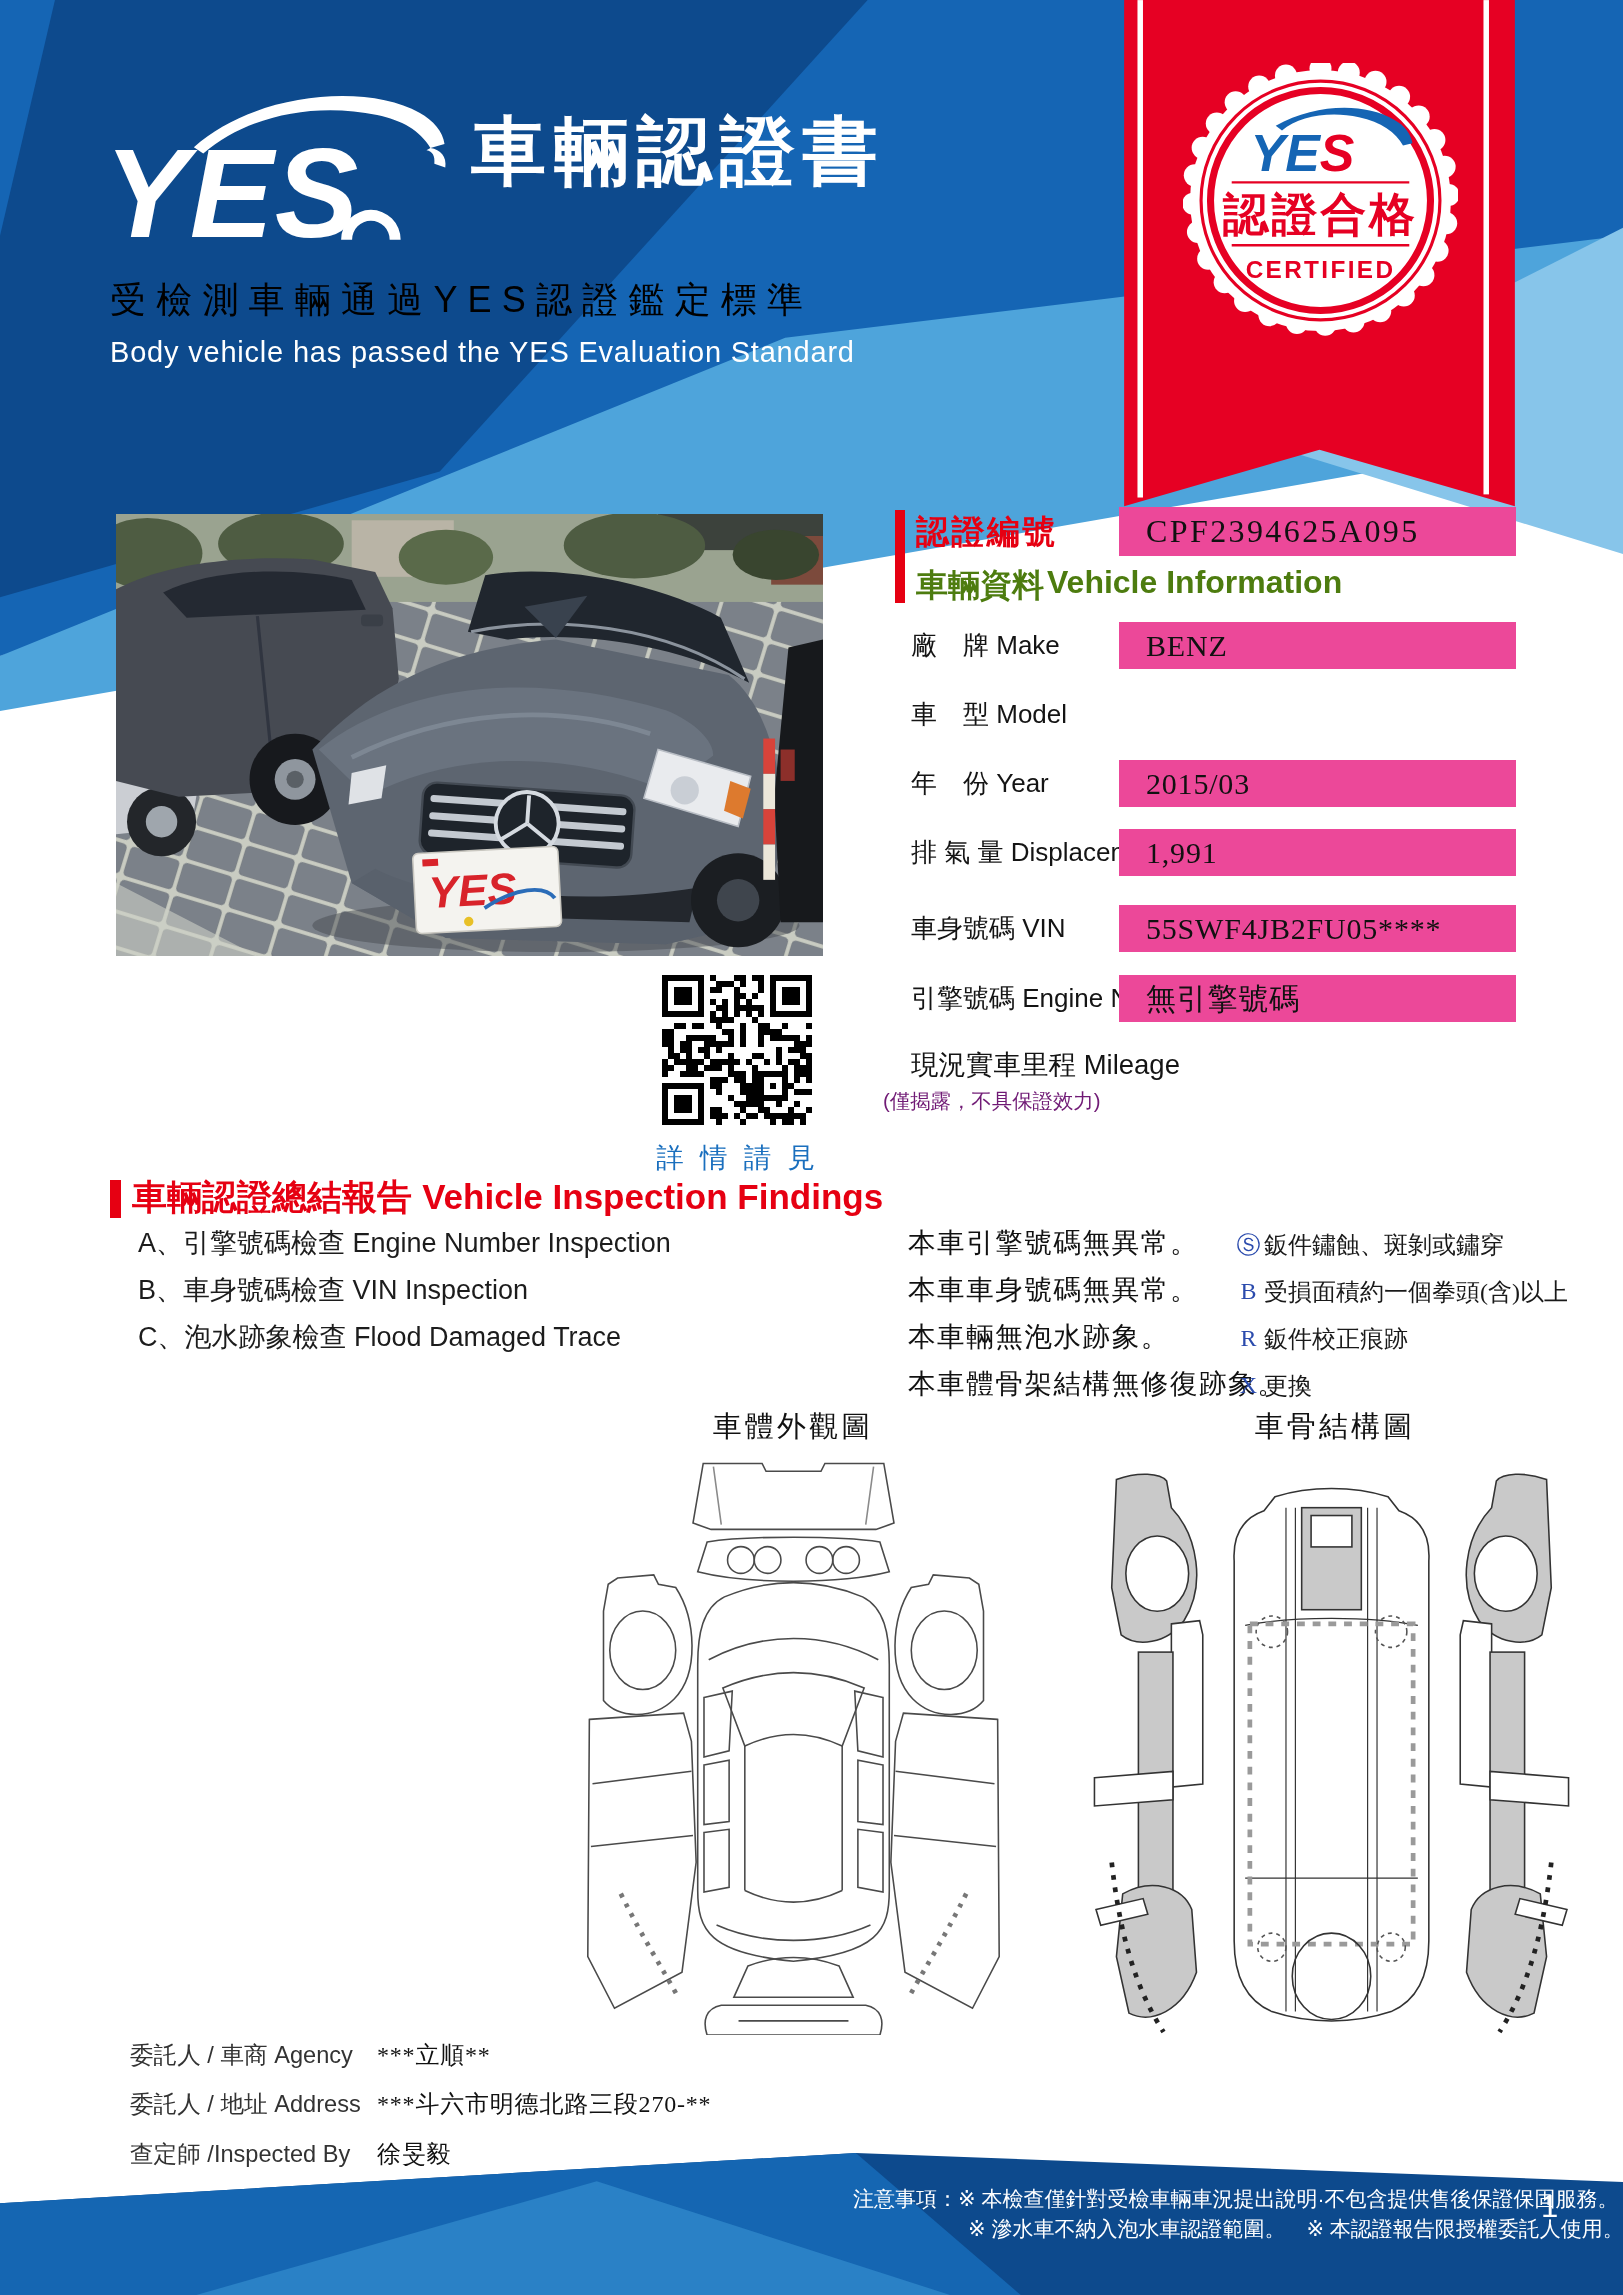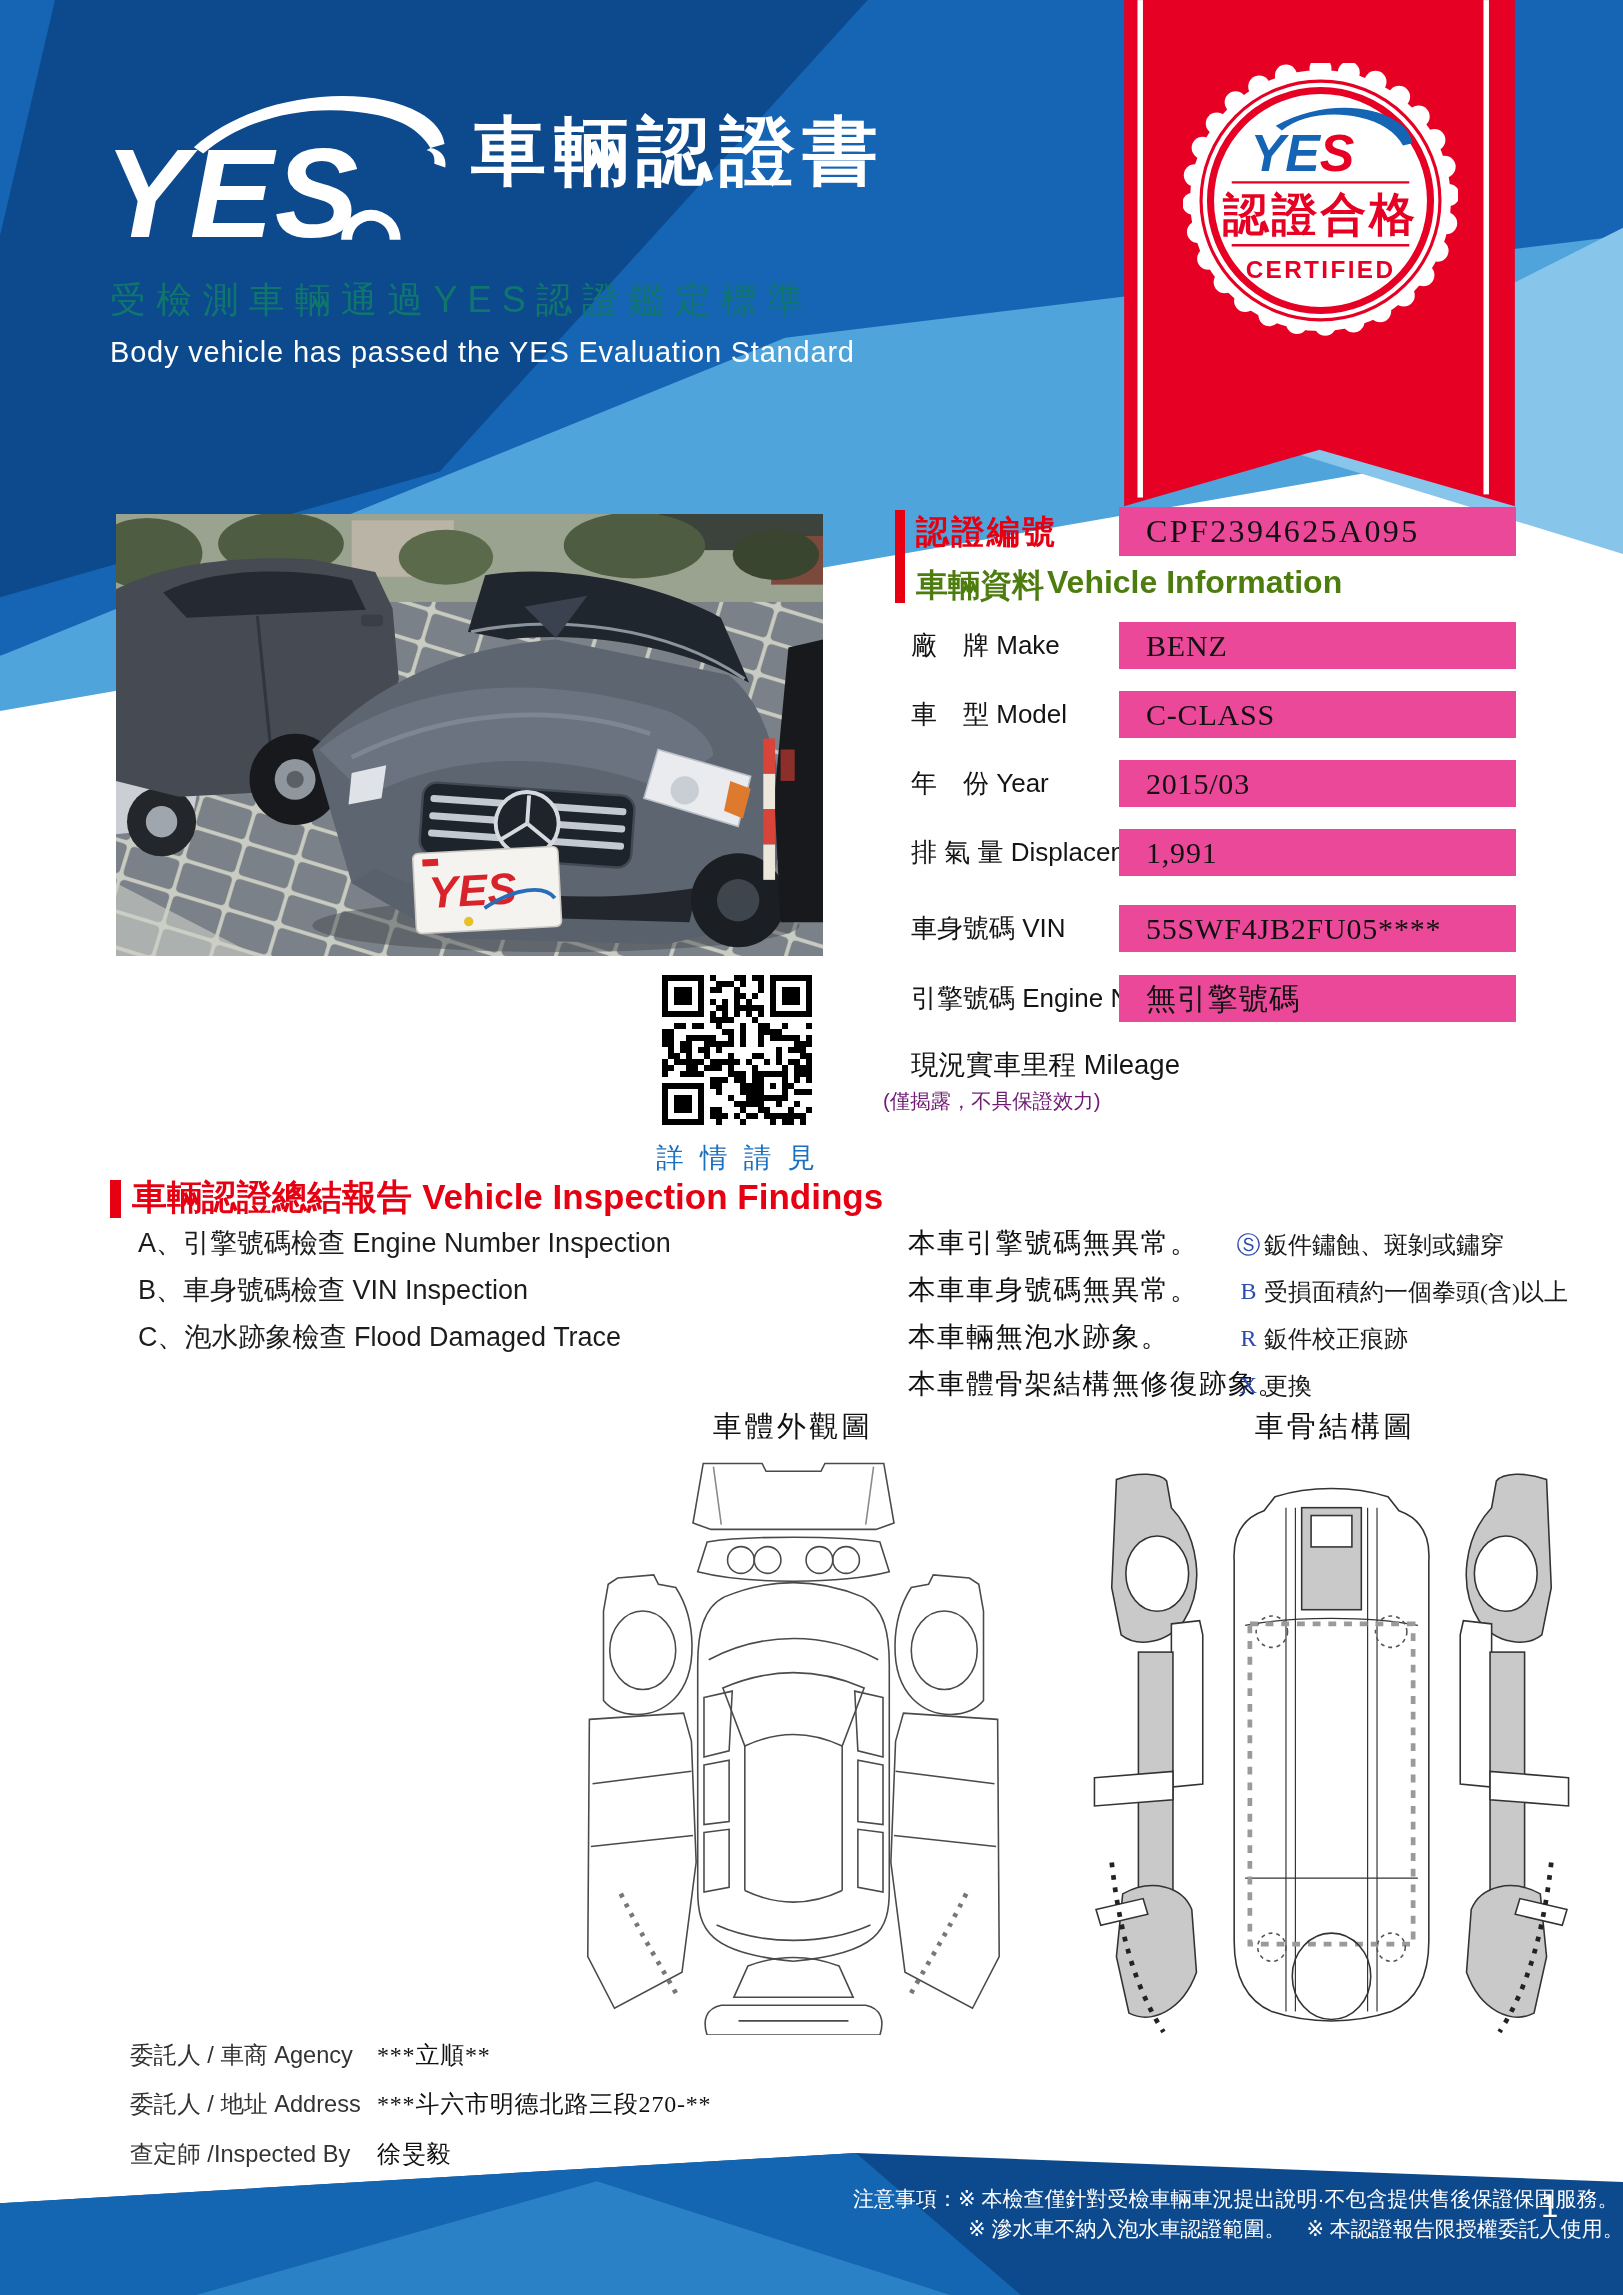--- a/index.html
+++ b/index.html
@@ -5,21 +5,21 @@
   html,body{margin:0;padding:0;background:#e8e8e8;}
   .page{position:relative;width:1623px;height:2295px;background:#fff;overflow:hidden;
         font-family:"Liberation Sans","DejaVu Sans",sans-serif;}
   .abs{position:absolute;}
   .serif{font-family:"Liberation Serif","DejaVu Serif",serif;}
   
   .hdr-svg{left:0;top:0;width:1623px;height:715px;}
   .logo-svg{left:101px;top:72px;width:369px;height:188px;}
   .hdr-title{left:471px;top:101px;width:550px;height:102px;color:#fff;font-size:75px;font-weight:700;
              letter-spacing:7.9px;display:flex;align-items:center;}
-  .hdr-sub1{left:110px;top:276px;color:#0f766e;font-size:36px;letter-spacing:10.2px;font-weight:400;}
+  .hdr-sub1{left:110px;top:276px;color:#000000;font-size:36px;letter-spacing:10.2px;font-weight:400;}
   .hdr-sub2{left:110px;top:336px;color:#fff;font-size:29px;letter-spacing:0.8px;font-weight:400;}
   .ribbon{left:1121px;top:0;width:397px;height:518px;}
   .badge{left:1183px;top:63px;width:275px;height:275px;}
   
   .red-bar{background:#E60012;}
   .cert-label{left:916px;top:509px;height:47px;display:flex;align-items:center;
               color:#E60012;font-size:33px;font-weight:700;letter-spacing:2.4px;}
   .vi-head{left:916px;top:564px;height:42px;display:flex;align-items:flex-start;gap:3px;
            color:#4d7c0f;font-size:32px;font-weight:700;}
   .gbox{left:1119px;width:397px;height:47px;background:#ec4899;}
@@ -218,23 +218,20 @@
     <span>車輛資料</span>
     <span>Vehicle Information</span>
   </div>
 
   <div class="abs vi-label" style="top:622px;">廠　牌 Make</div>
   <div class="abs gbox" style="top:622px;">
       <div class="gval serif">BENZ</div>
     </div>
 
   <div class="abs vi-label" style="top:691px;">車　型 Model</div>
-  <div class="abs gbox" style="top:691px;">
-      <div class="gval serif">C-CLASS</div>
-    </div>
 
   <div class="abs vi-label" style="top:760px;">年　份 Year</div>
   <div class="abs gbox" style="top:760px;">
       <div class="gval serif">2015/03</div>
     </div>
 
   <div class="abs vi-label" style="top:829px;">排 氣 量 Displacement</div>
   <div class="abs gbox" style="top:829px;">
       <div class="gval serif">1,991</div>
     </div>

